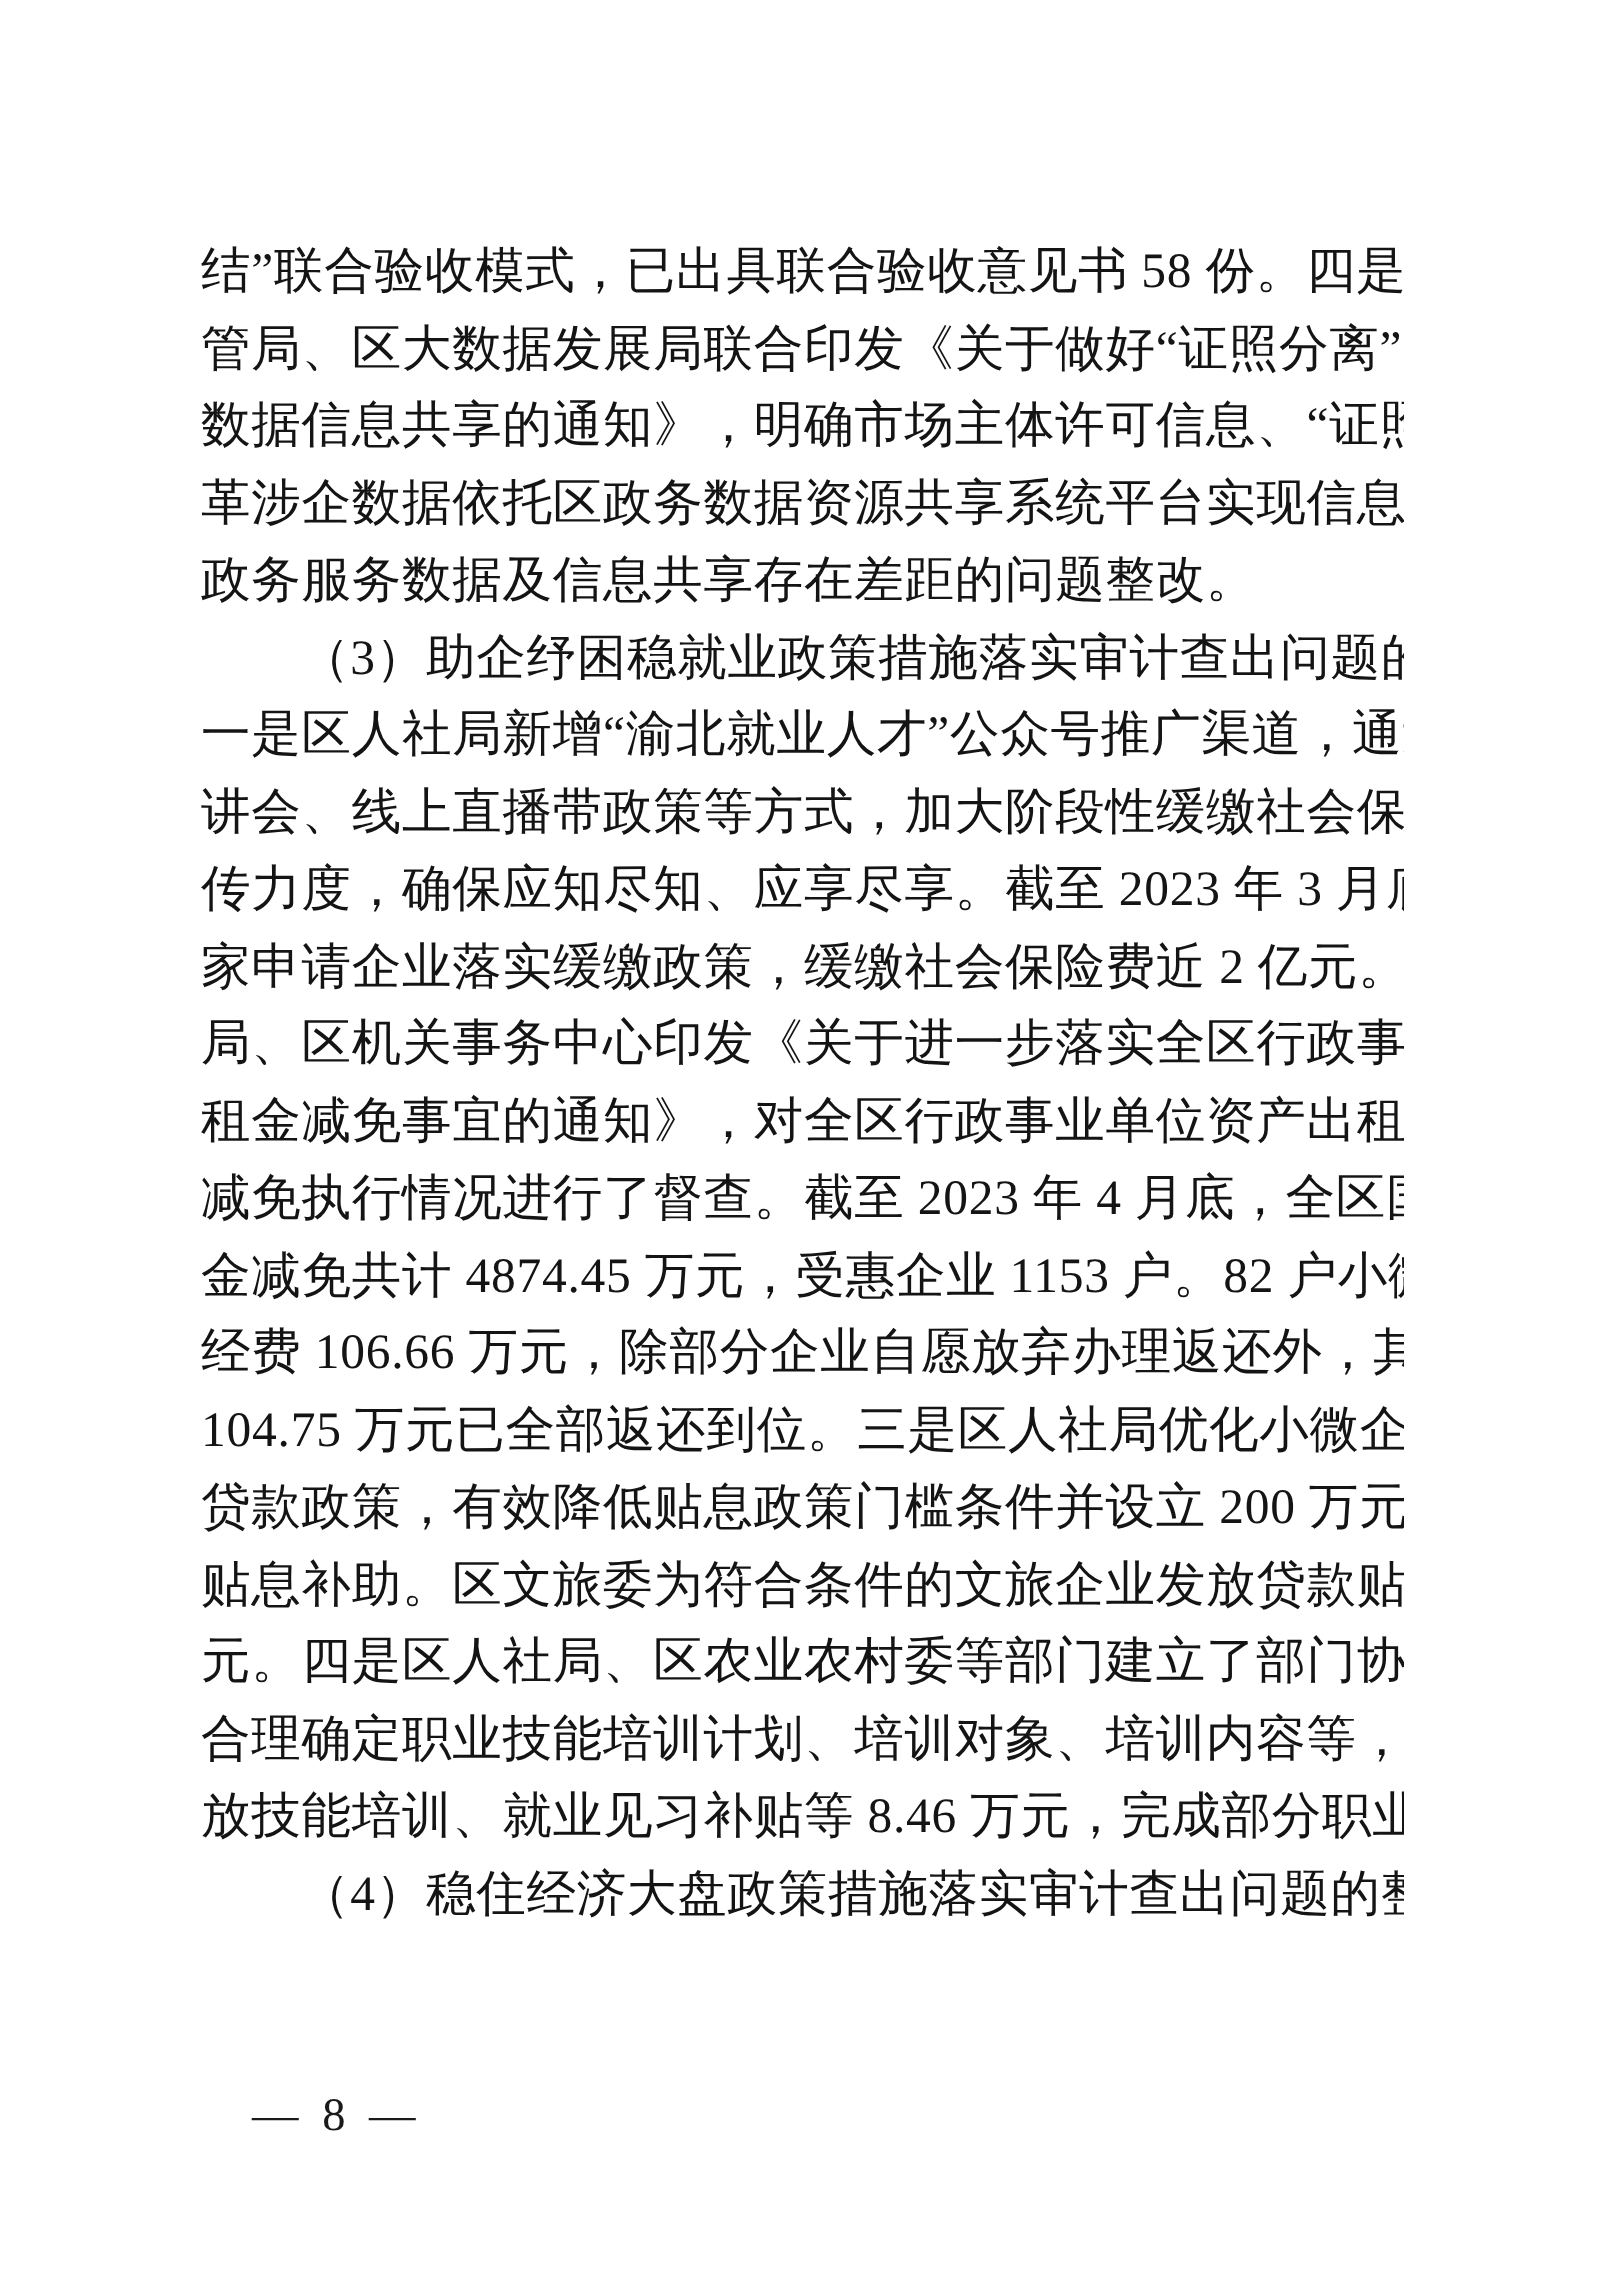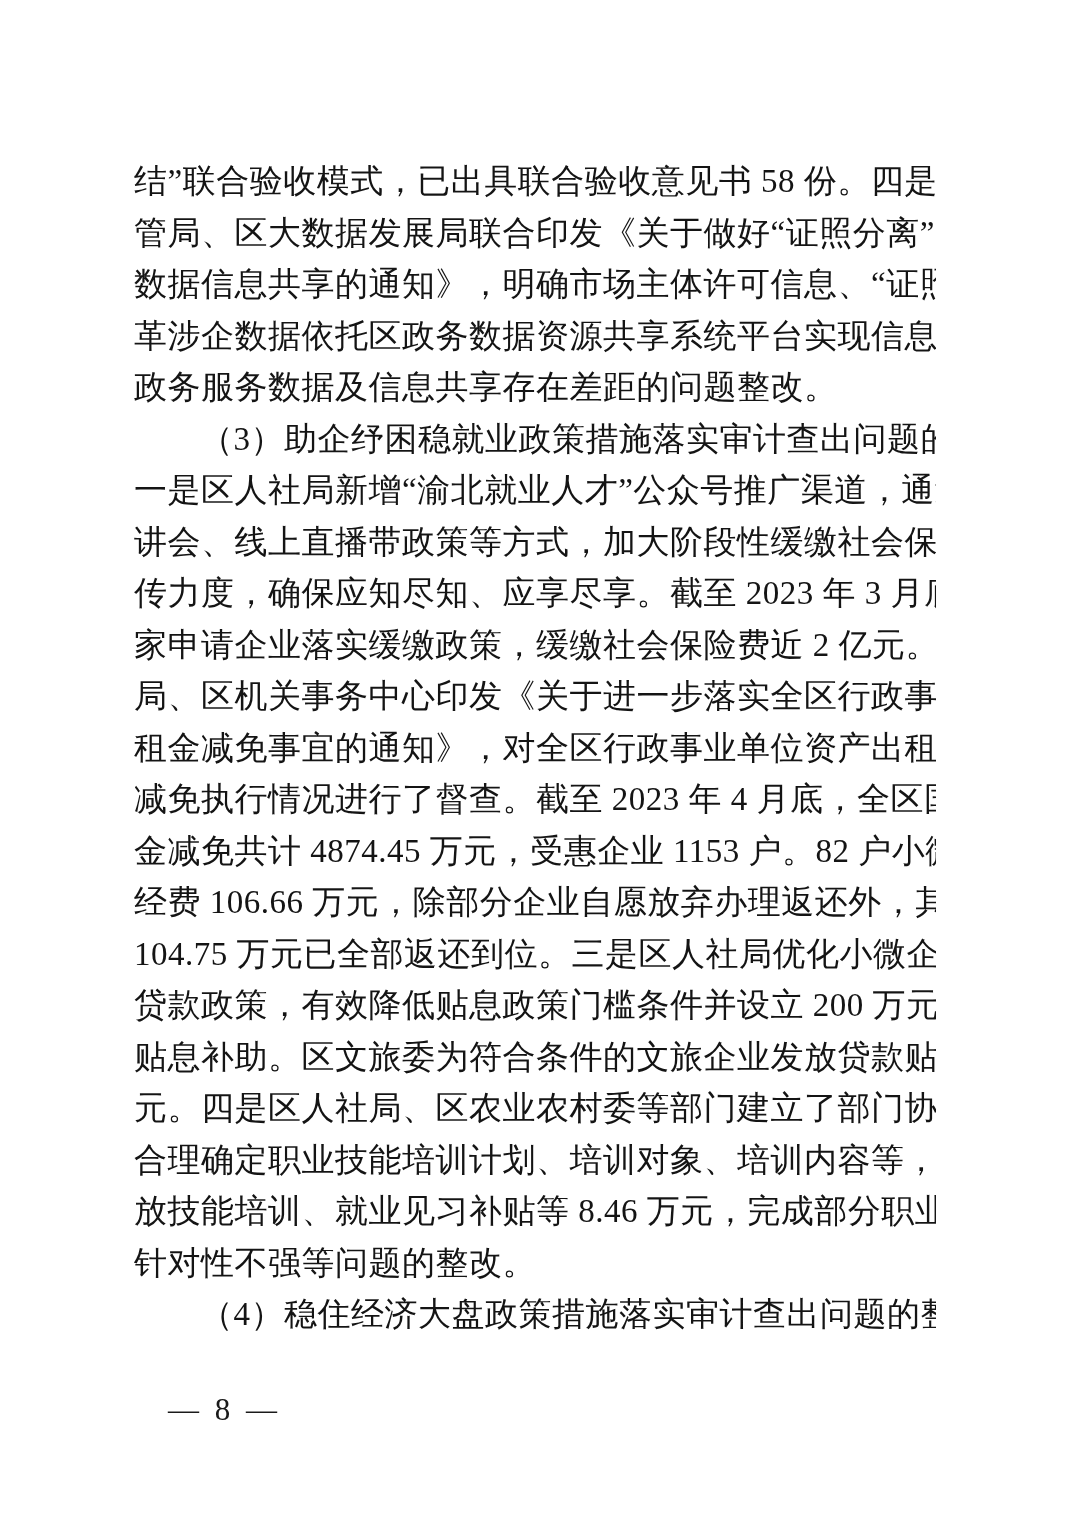--- a/index.html
+++ b/index.html
@@ -66,17 +66,16 @@
       <div class="line">租金减免事宜的通知》，对全区行政事业单位资产出租出借、政策</div>
       <div class="line">减免执行情况进行了督查。截至 2023 年 4 月底，全区国有房屋租</div>
       <div class="line">金减免共计 4874.45 万元，受惠企业 1153 户。82 户小微企业工会</div>
       <div class="line">经费 106.66 万元，除部分企业自愿放弃办理返还外，其余 69 家</div>
       <div class="line">104.75 万元已全部返还到位。三是区人社局优化小微企业创业担保</div>
       <div class="line">贷款政策，有效降低贴息政策门槛条件并设立 200 万元规模的财政</div>
       <div class="line">贴息补助。区文旅委为符合条件的文旅企业发放贷款贴息补助 2 万</div>
       <div class="line">元。四是区人社局、区农业农村委等部门建立了部门协调联动机制，</div>
       <div class="line">合理确定职业技能培训计划、培训对象、培训内容等，收回重复发</div>
       <div class="line">放技能培训、就业见习补贴等 8.46 万元，完成部分职业技能培训</div>
-      <div class="line last">针对性不强等问题的整改。</div>
       <div class="line last indent">（4）稳住经济大盘政策措施落实审计查出问题的整改情况。</div>
     </div>
   <div class="page-number">— 8 —</div>
 </div>
 
 </body></html>

